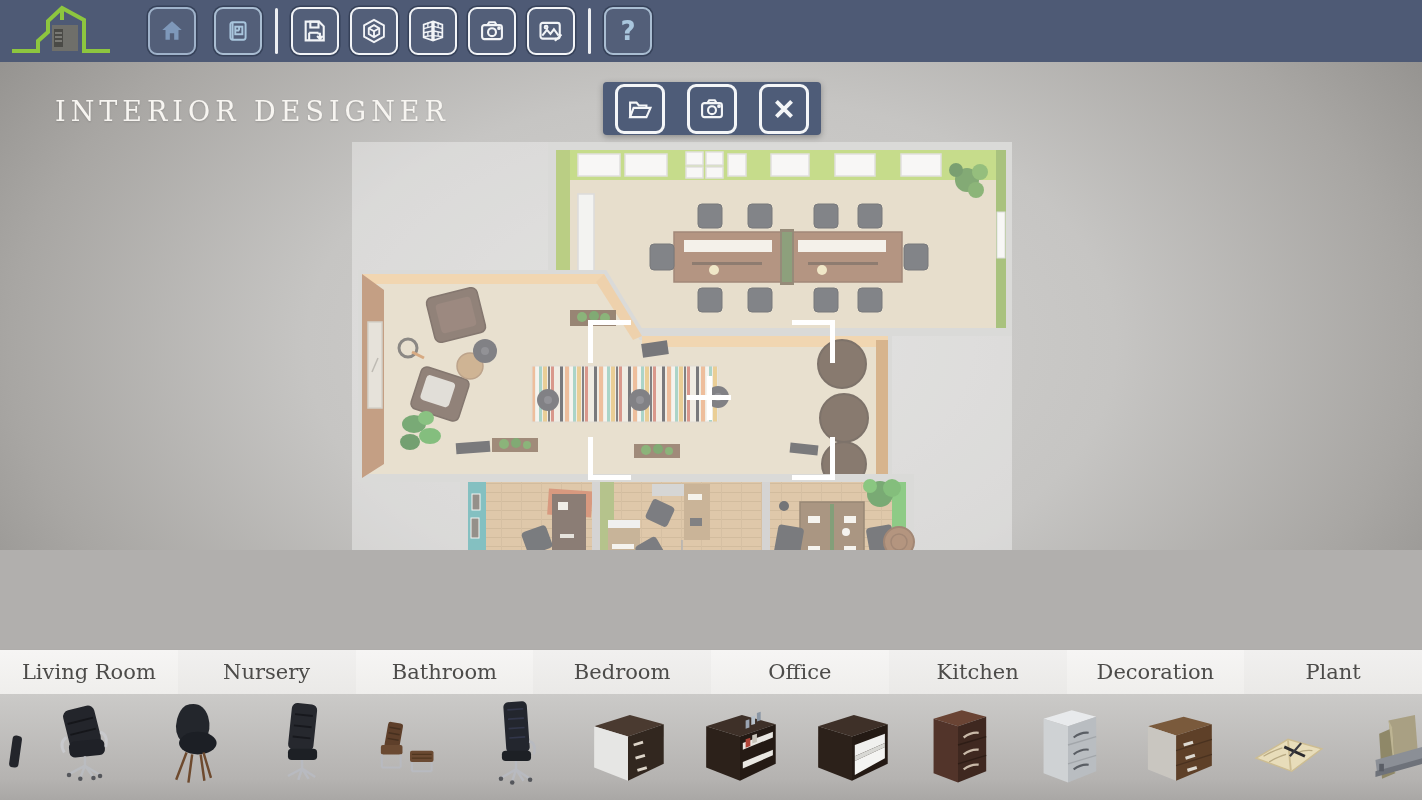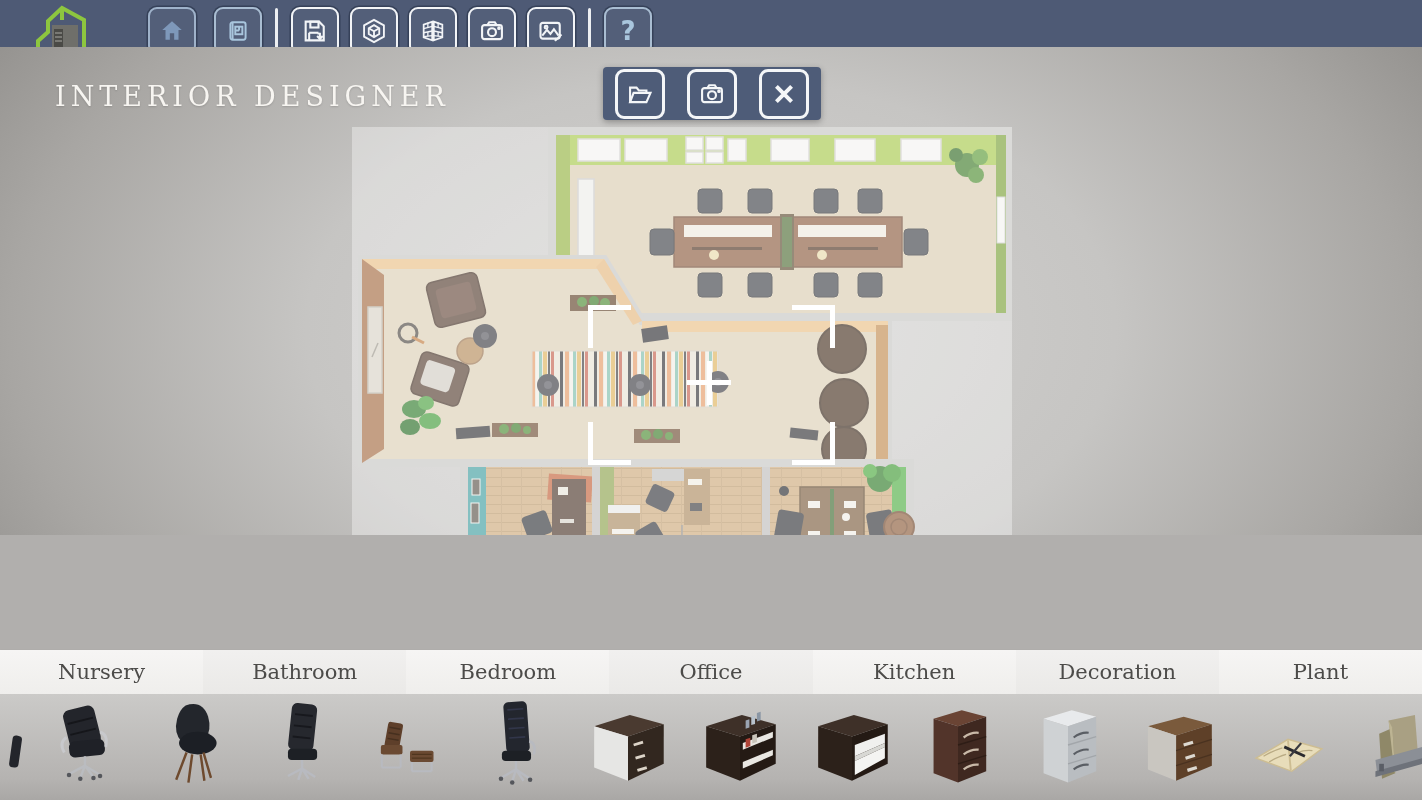--- a/index.html
+++ b/index.html
@@ -10,21 +10,21 @@
   .topbar{position:absolute;left:0;top:0;width:1422px;height:62px;background:#4e5a75;border-bottom:3px solid #333c4e;display:flex;align-items:center;}
   .logo{width:108px;height:56px;margin-left:8px;flex:0 0 auto;}
   .tb-group{display:flex;align-items:center;}
   .tb-btn{width:44px;height:44px;border:2.5px solid #f2f4f7;border-radius:9px;display:flex;align-items:center;justify-content:center;color:#f2f4f7;background:rgba(255,255,255,0.03);box-shadow:0 0 0 1.5px rgba(35,45,65,.55);cursor:pointer;flex:0 0 auto;}
   .tb-btn.muted{border-color:#9fb2ca;color:#7e98ba;}
   .tb-btn.lighter{color:#a9c6dd;border-color:#a9bdd2;}
   .tb-sep{width:3px;height:46px;background:#edeff2;border-radius:2px;margin:0 13px;flex:0 0 auto;}
   .help-glyph{font-size:26px;font-weight:bold;font-family:"DejaVu Sans",sans-serif;}
 
   
-  .canvas{position:absolute;left:0;top:47px;width:1422px;height:488px;background:radial-gradient(ellipse 900px 560px at 50% 58%, #d4d3d1 0%, #c6c5c3 45%, #a8a6a3 78%, #8e8c89 100%);overflow:hidden;}
+  .canvas{position:absolute;left:0;top:62px;width:1422px;height:488px;background:radial-gradient(ellipse 900px 560px at 50% 58%, #d4d3d1 0%, #c6c5c3 45%, #a8a6a3 78%, #8e8c89 100%);overflow:hidden;}
   .page-title{position:absolute;left:55px;top:34px;font-family:"DejaVu Serif","Liberation Serif",serif;font-size:27px;letter-spacing:5px;color:#f7f5f1;text-shadow:0 1px 2px rgba(0,0,0,.15);}
   .overlay-bar{position:absolute;left:603px;top:20px;width:218px;height:53px;background:#4e5c78;border-radius:4px;box-shadow:0 2px 6px rgba(0,0,0,.3);display:flex;align-items:center;justify-content:center;gap:22px;}
   .ov-btn{width:44px;height:44px;border:3px solid #f4f6f8;border-radius:9px;display:flex;align-items:center;justify-content:center;color:#f4f6f8;cursor:pointer;}
 
   .plan{position:absolute;left:352px;top:80px;width:660px;height:496px;}
 
   
   .bracket{position:absolute;width:38px;height:38px;}
   .bracket.tl{border-left:5px solid #fff;border-top:5px solid #fff;}
   .bracket.tr{border-right:5px solid #fff;border-top:5px solid #fff;}
@@ -375,20 +375,21 @@
       </div>
       <div class="ov-btn">
         <svg width="28" height="28" viewBox="0 0 24 24" fill="none" stroke="currentColor" stroke-width="3.4">
           <path d="M5.5,5.5 L18.5,18.5 M18.5,5.5 L5.5,18.5"></path>
         </svg>
       </div>
     </div>
   </div>
 
   <div class="catbar">
+    <div class="cat">Living Room</div>
     <div class="cat">Nursery</div>
     <div class="cat">Bathroom</div>
     <div class="cat">Bedroom</div>
     <div class="cat">Office</div>
     <div class="cat">Kitchen</div>
     <div class="cat">Decoration</div>
     <div class="cat">Plant</div>
   </div>
 
   <div class="strip">

